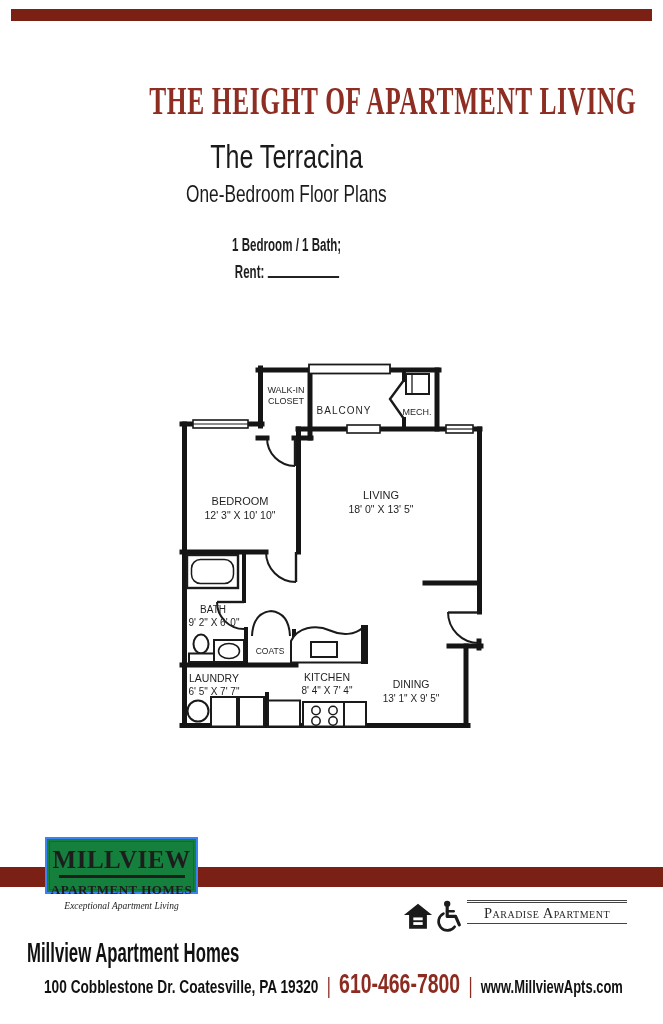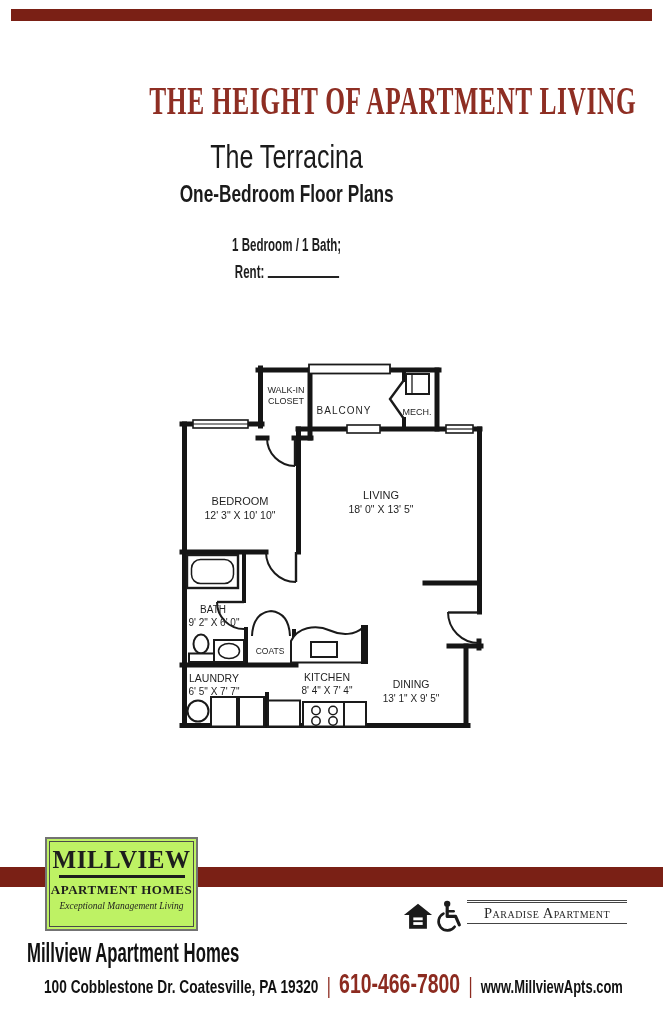--- a/index.html
+++ b/index.html
@@ -15,32 +15,32 @@
   .squish { display:inline-block; transform-origin:center center; }
   .squish-left { display:inline-block; transform-origin:left center; }
 
   .headline { top:76px; color:var(--accent_red,#8e2e23); font-family:"Liberation Serif", serif;
               font-weight:bold; font-size:41px; }
   .headline .squish { transform:scaleX(0.62); letter-spacing:1px; }
 
   .plan-name { top:138px; color:#1b1b1b; font-weight:normal; font-size:33px; }
   .plan-name .squish { transform:scaleX(0.76); }
 
-  .plan-subtitle { top:180px; color:#1b1b1b; font-weight:bold; font-size:24px; }
+  .plan-subtitle { top:180px; color:#1b1b1b; font-weight:normal; font-size:24px; }
   .plan-subtitle .squish { transform:scaleX(0.72); }
 
   .specs { top:232px; font-size:17.5px; font-weight:bold; color:#1e1e1e; line-height:27px; }
   .specs .squish { transform:scaleX(0.66); }
   .rent-blank { display:inline-block; width:108px; height:13px;
                 border-bottom:2px solid #222; margin-left:5px; }
 
   .floorplan { position:absolute; left:176px; top:358px; width:316px; height:378px; }
 
-  .logo-box { position:absolute; left:45px; top:837px; width:153px; height:94px;
-              box-sizing:border-box; background:#bef264; border:2px solid #737373; padding:2px; }
+  .logo-box { position:absolute; left:45px; top:837px; width:153px; height:57px;
+              box-sizing:border-box; background:#15803d; border:2px solid #3b82f6; padding:2px; }
   .logo-inner { box-sizing:border-box; width:100%; height:100%; border:1px solid #4a4a4a;
                 text-align:center; font-family:"Liberation Serif", serif; color:#1d1d1d; padding-top:5px; }
   .logo-name { font-size:25px; font-weight:bold; letter-spacing:0.5px; line-height:1.05; }
   .logo-rule { height:3px; background:#1d1d1d; width:126px; margin:2px auto 4px; }
   .logo-sub { font-size:13px; font-weight:bold; letter-spacing:0.5px; }
   .logo-tag { font-size:9.5px; font-style:italic; margin-top:3px; }
 
   .eh-icon { position:absolute; left:403px; top:902px; }
   .wc-icon { position:absolute; left:436px; top:899px; }
 
@@ -182,21 +182,21 @@
   </g>
 </svg>
 
 <div class="bar bottom-bar"></div>
 
 <div class="logo-box">
   <div class="logo-inner">
     <div class="logo-name">MILLVIEW</div>
     <div class="logo-rule"></div>
     <div class="logo-sub">APARTMENT HOMES</div>
-    <div class="logo-tag">Exceptional Management Living</div>
+    <div class="logo-tag">Exceptional Apartment Living</div>
   </div>
 </div>
 
 <svg class="eh-icon" width="30" height="29" viewBox="0 0 32 30" xmlns="http://www.w3.org/2000/svg">
   <path d="M16,1.5 L31,13.5 H25.5 V28 H6.5 V13.5 H1 Z" fill="#1b1b1b"></path>
   <rect x="11" y="16" width="10" height="3" fill="#ffffff"></rect>
   <rect x="11" y="21" width="10" height="3" fill="#ffffff"></rect>
 </svg>
 
 <svg class="wc-icon" width="28" height="33" viewBox="0 0 30 34" xmlns="http://www.w3.org/2000/svg">

